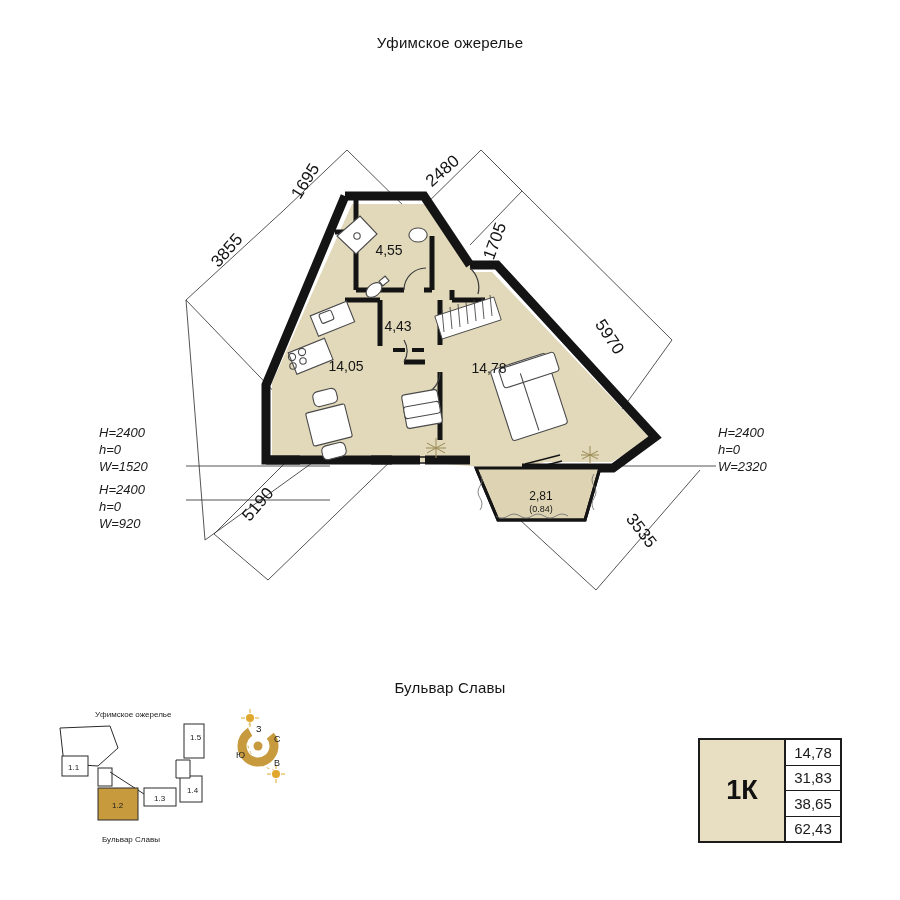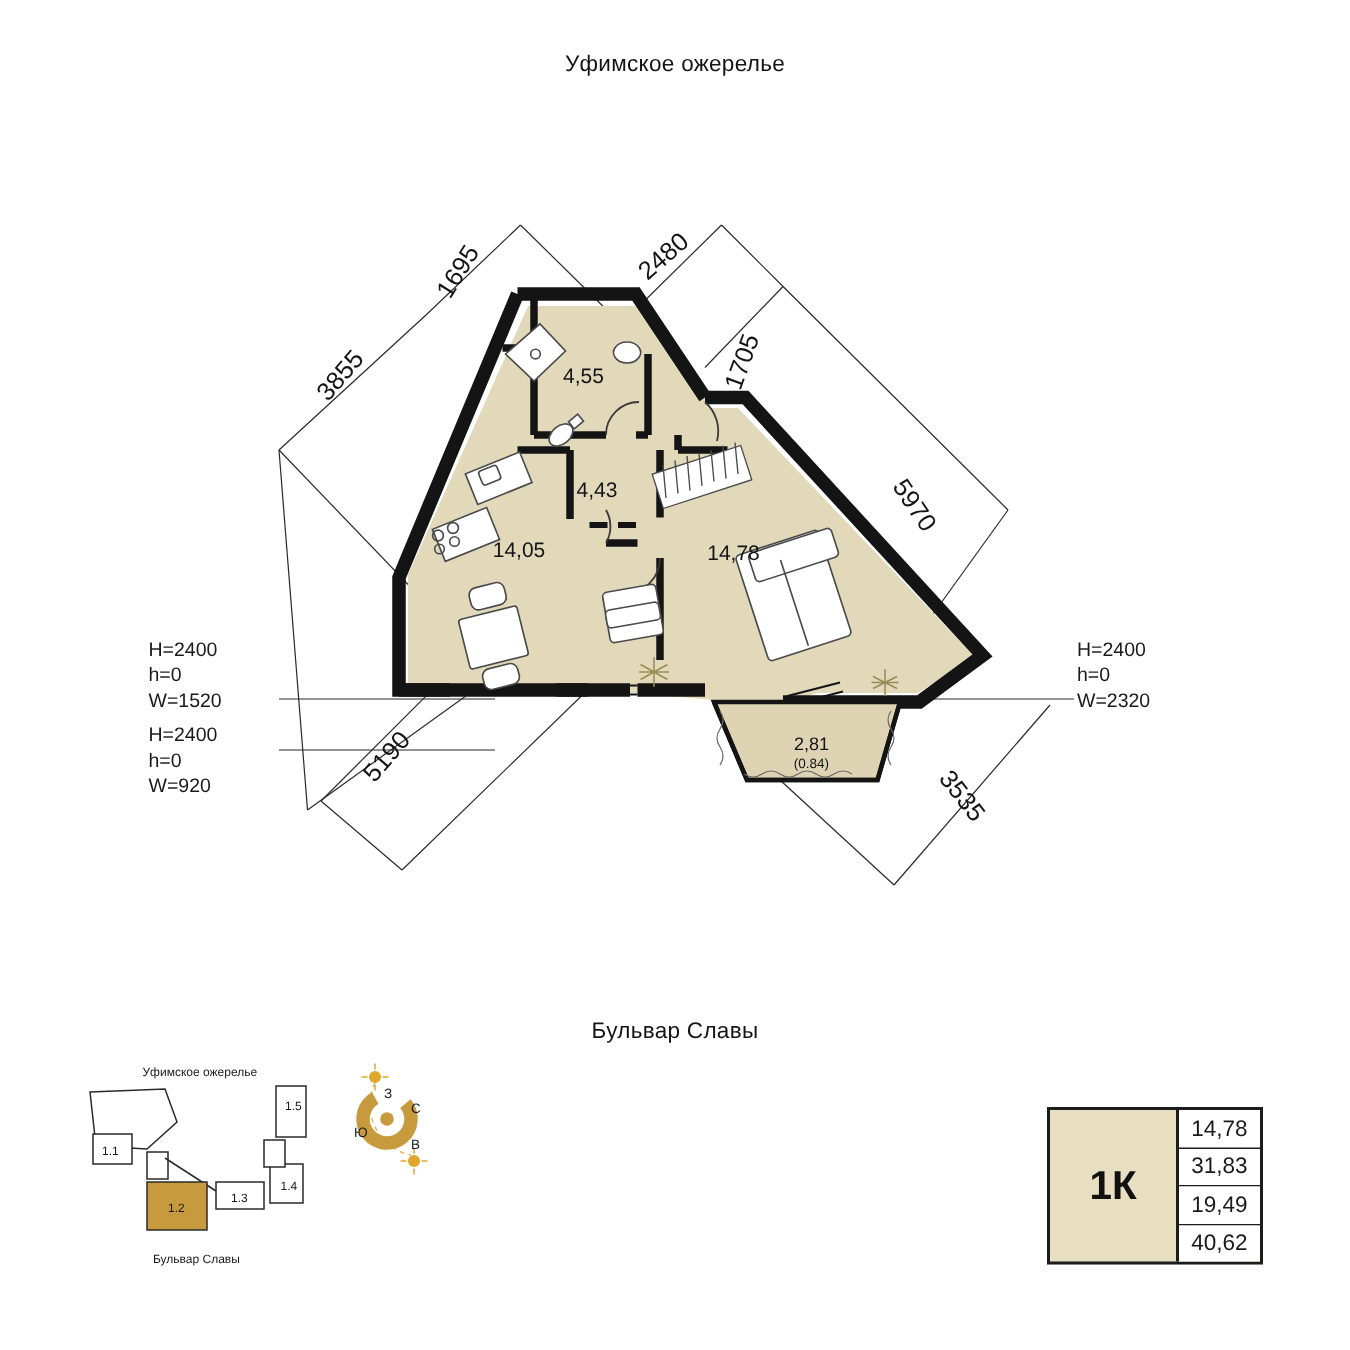--- a/index.html
+++ b/index.html
@@ -14,21 +14,21 @@
     left:0;top:34px;width:900px;text-align:center;
     font-size:15px;letter-spacing:.2px;color:#141414;
   }
   #title-bottom{
     left:0;top:679px;width:900px;text-align:center;
     font-size:15px;letter-spacing:.2px;color:#141414;
   }
   
   #plan-svg{left:0;top:0;}
   
-  .hw{font-size:13px;line-height:17px;white-space:pre;}
+  .hw{font-size:13px;line-height:17px;white-space:pre;font-style:italic;}
   #hw-left-1{left:99px;top:424px;}
   #hw-left-2{left:99px;top:481px;}
   #hw-right-1{left:718px;top:424px;}
   
   #summary{
     left:698px;top:738px;width:144px;height:105px;
     border:2px solid #1c1c1c;background:#e8dfc2;box-sizing:border-box;
     display:flex;
   }
   #summary .rooms{
@@ -305,16 +305,16 @@
     <text x="8" y="52">Ю</text>
     <text x="46" y="60">В</text>
   </g>
 </svg>
 
 <div class="abs" id="summary">
   <div class="rooms">1К</div>
   <div class="vals">
     <div>14,78</div>
     <div>31,83</div>
-    <div>19,49</div>
-    <div>40,62</div>
+    <div>38,65</div>
+    <div>62,43</div>
   </div>
 </div>
 
 </body></html>

